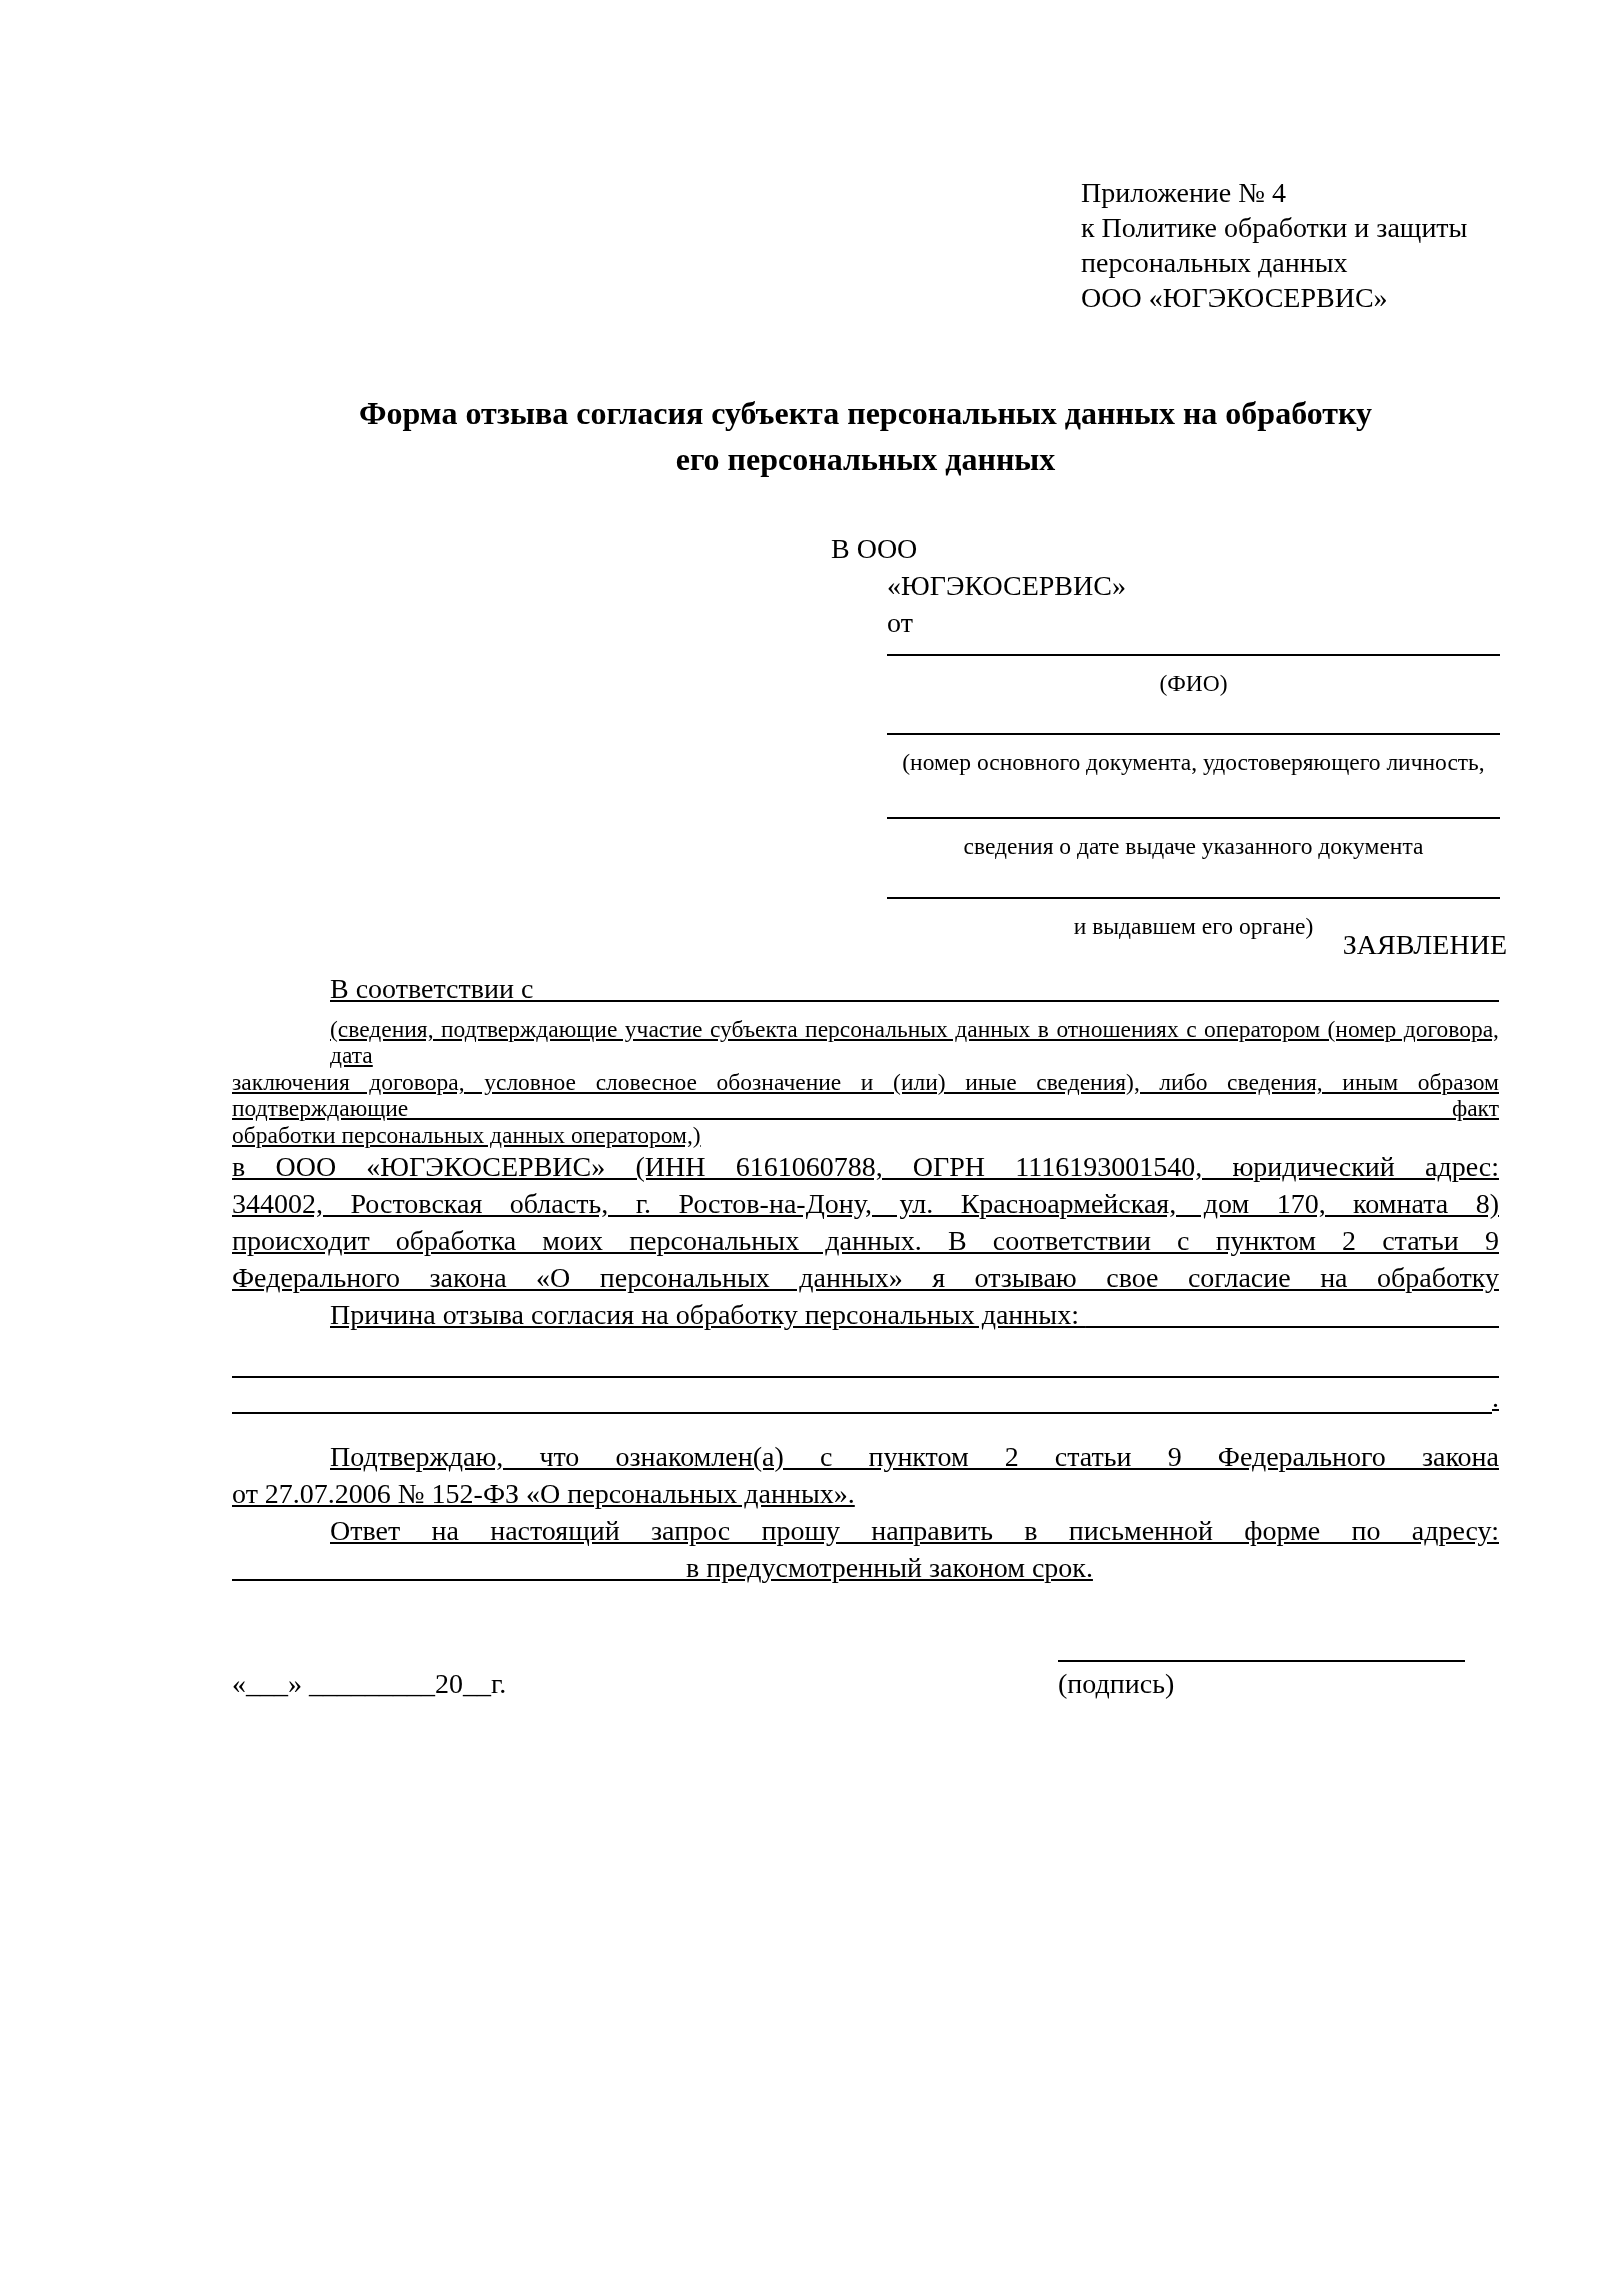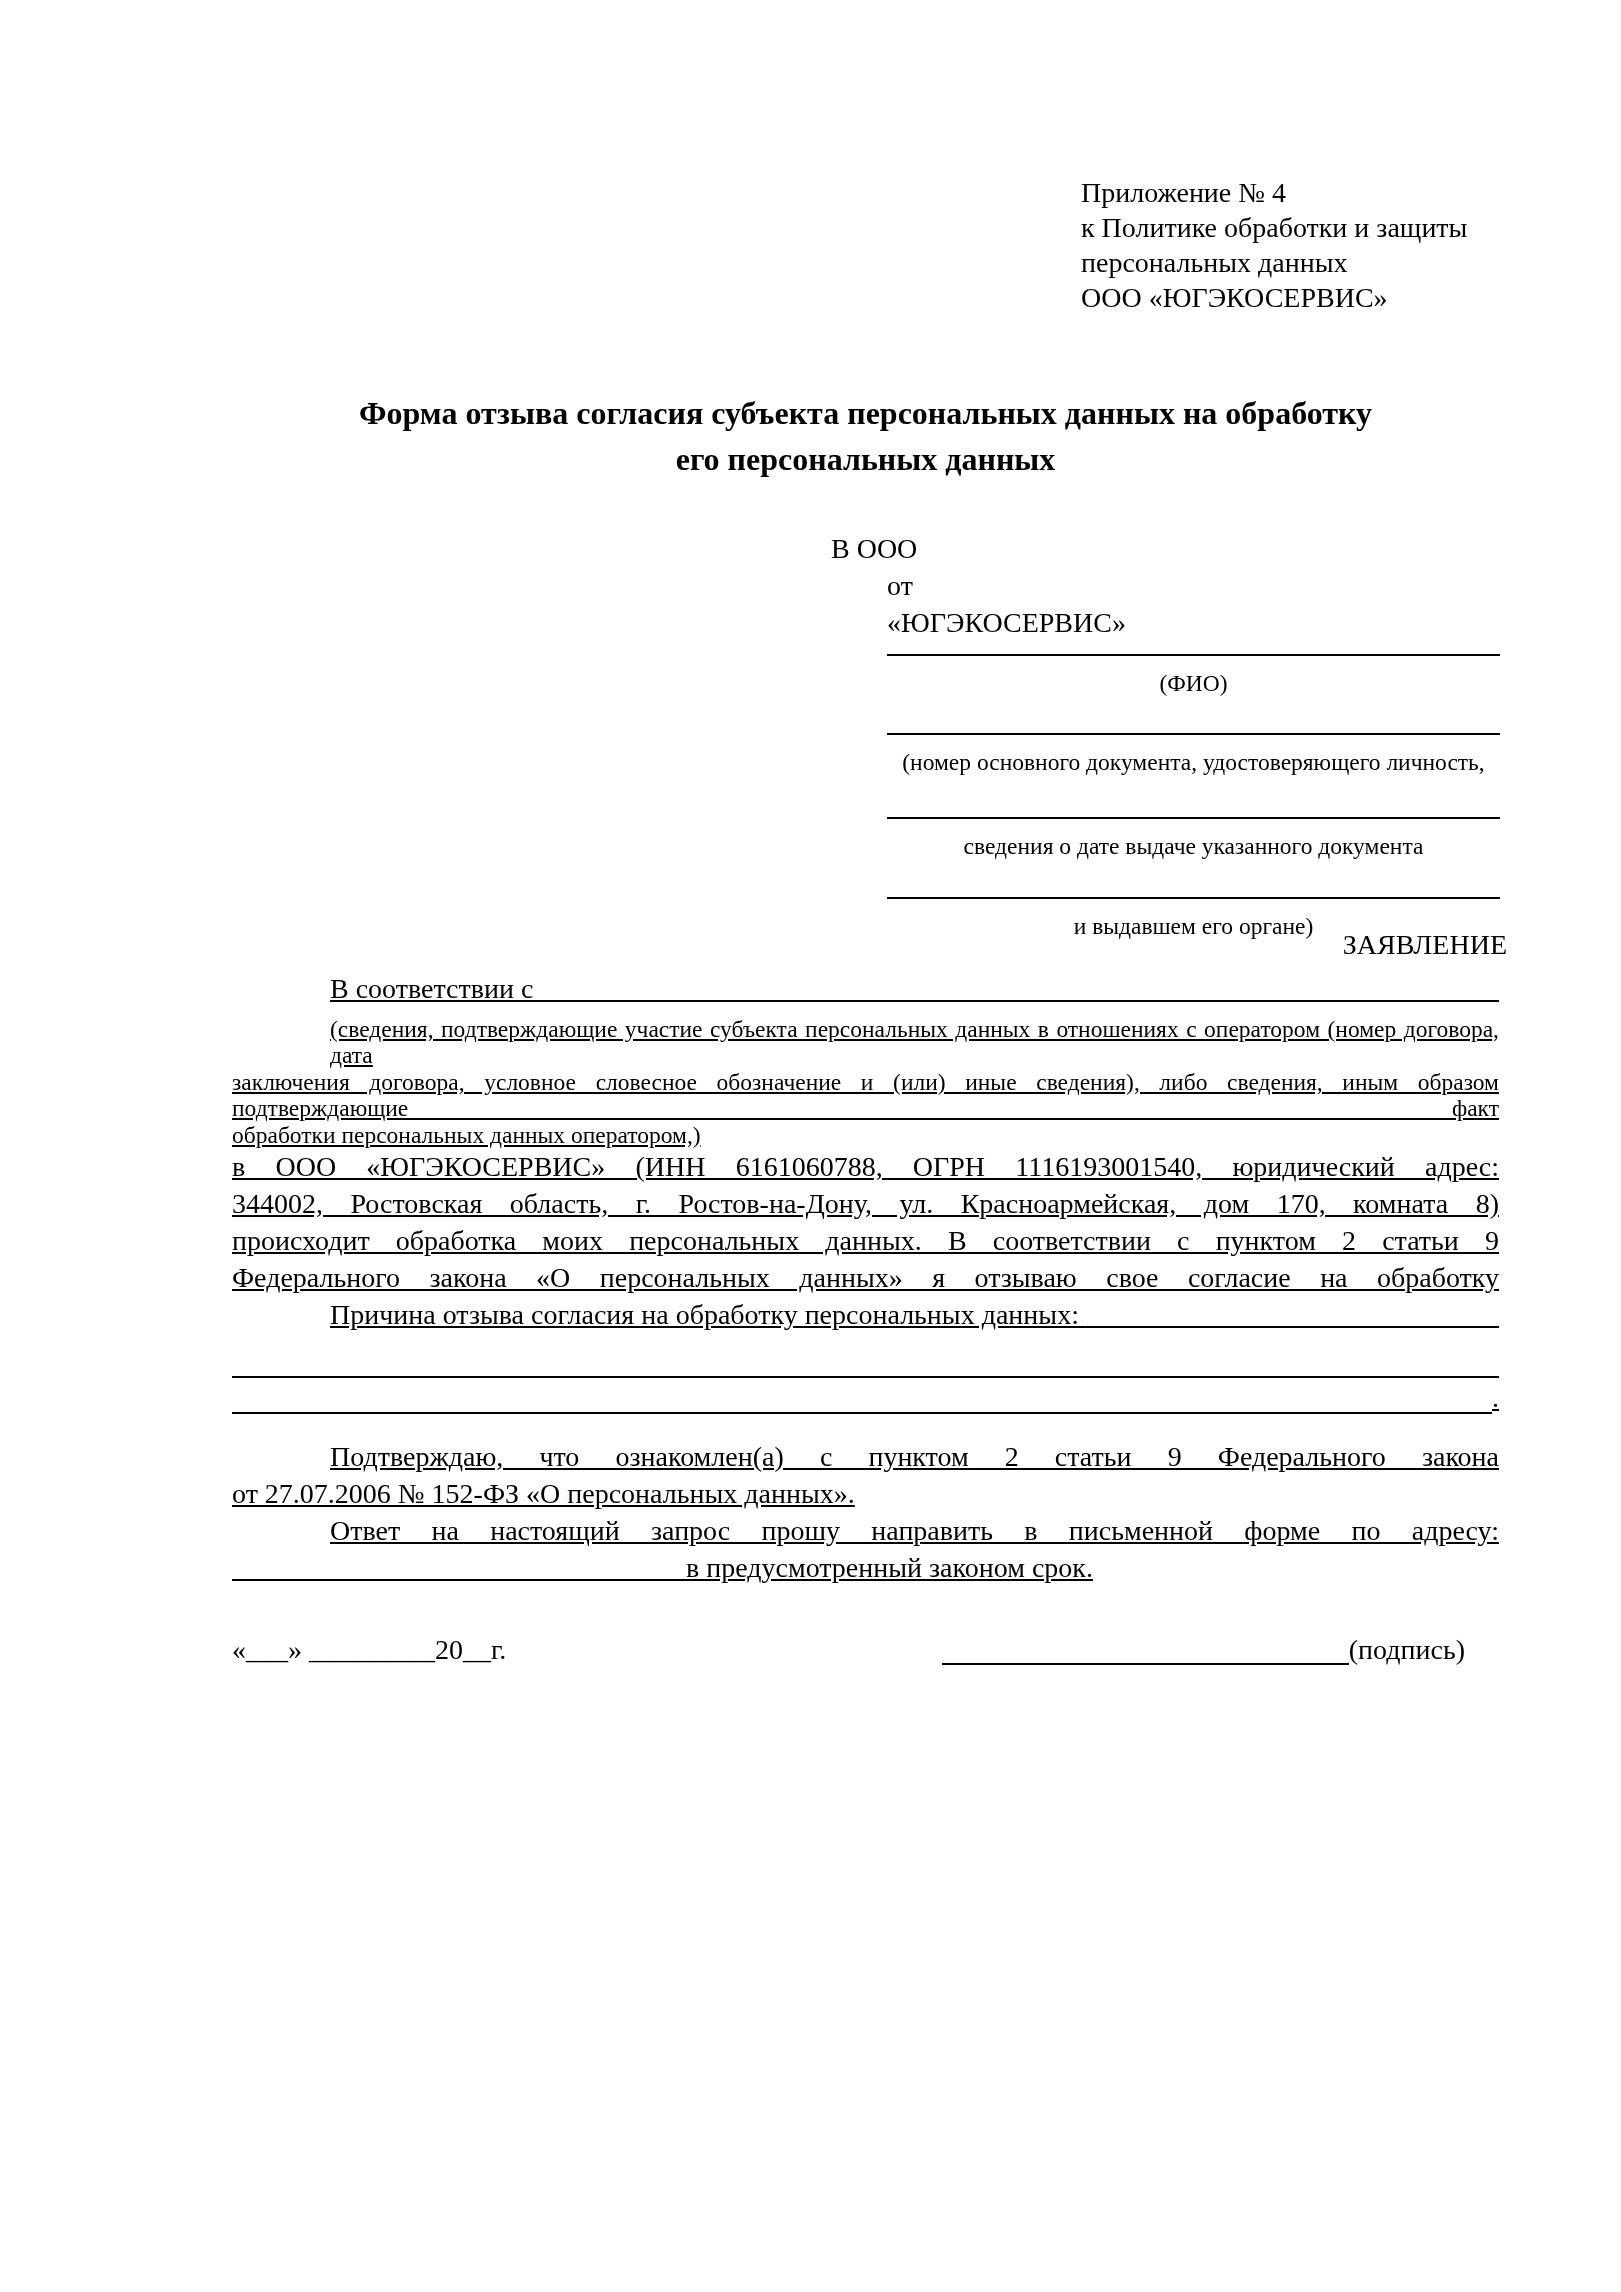--- a/index.html
+++ b/index.html
@@ -61,21 +61,21 @@
   .blankB .bl{flex:1 1 auto;border-bottom:2px solid #000;margin-bottom:0;}
   .blankB .dot{flex:0 0 auto;align-self:flex-end;line-height:33px;}
   .para{margin:0;}
   .confirm{margin-top:23.5px;}
   
   .footer-row{
     position:absolute;left:232px;top:1631px;width:1267px;
     display:flex;justify-content:space-between;align-items:flex-end;
     font-size:28px;line-height:37px;
   }
-  .sig-group{display:flex;align-items:baseline;margin-right:34px;}
+  .sig-group{display:flex;align-items:baseline;margin-right:34px;flex-direction:column;}
   .sig-blank{display:inline-block;width:407px;border-bottom:2px solid #000;height:29px;align-self:flex-end;margin-bottom:2.9px;}
 </style>
 </head>
 <body>
 
 <div class="page">
 
   <div class="topright">
     <div>Приложение № 4</div>
     <div>к Политике обработки и защиты</div>
@@ -83,22 +83,22 @@
     <div>ООО «ЮГЭКОСЕРВИС»</div>
   </div>
 
   <div class="doc-title">
     <div>Форма отзыва согласия субъекта персональных данных на обработку</div>
     <div>его персональных данных</div>
   </div>
 
   <div class="addressee">
     <div>В ООО</div>
+    <div class="hang">«ЮГЭКОСЕРВИС»</div>
     <div class="hang">от</div>
-    <div class="hang">«ЮГЭКОСЕРВИС»</div>
 
     <div class="ffield">
       <div class="fline h13"></div>
       <div class="fcap">(ФИО)</div>
     </div>
     <div class="ffield">
       <div class="fline h37"></div>
       <div class="fcap">(номер основного документа, удостоверяющего личность,</div>
     </div>
     <div class="ffield">

